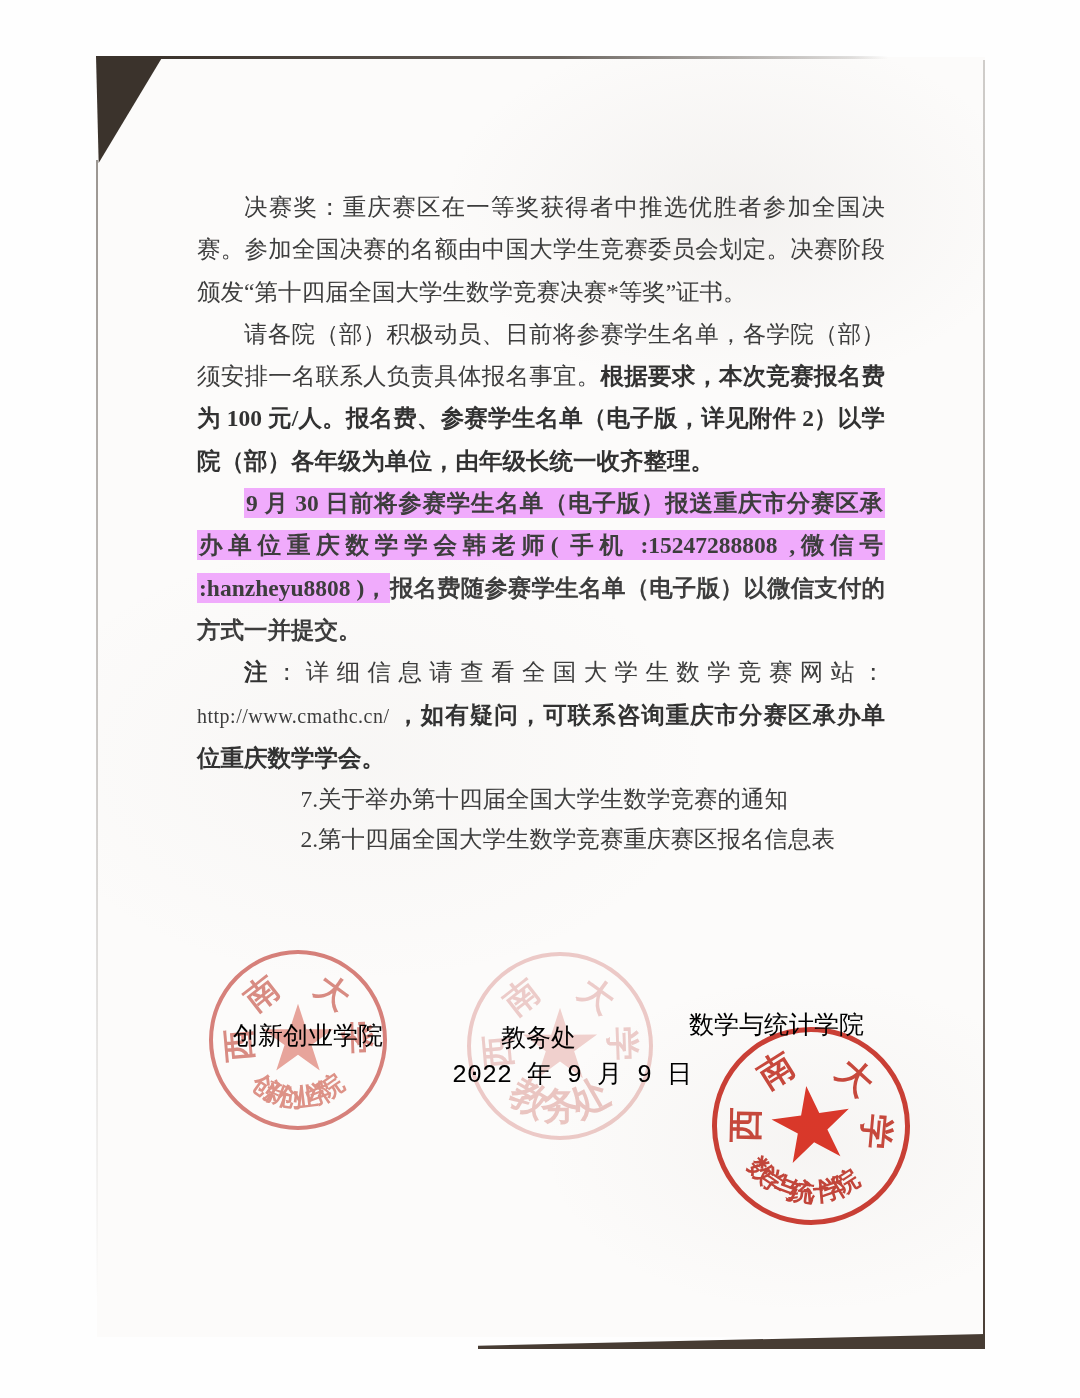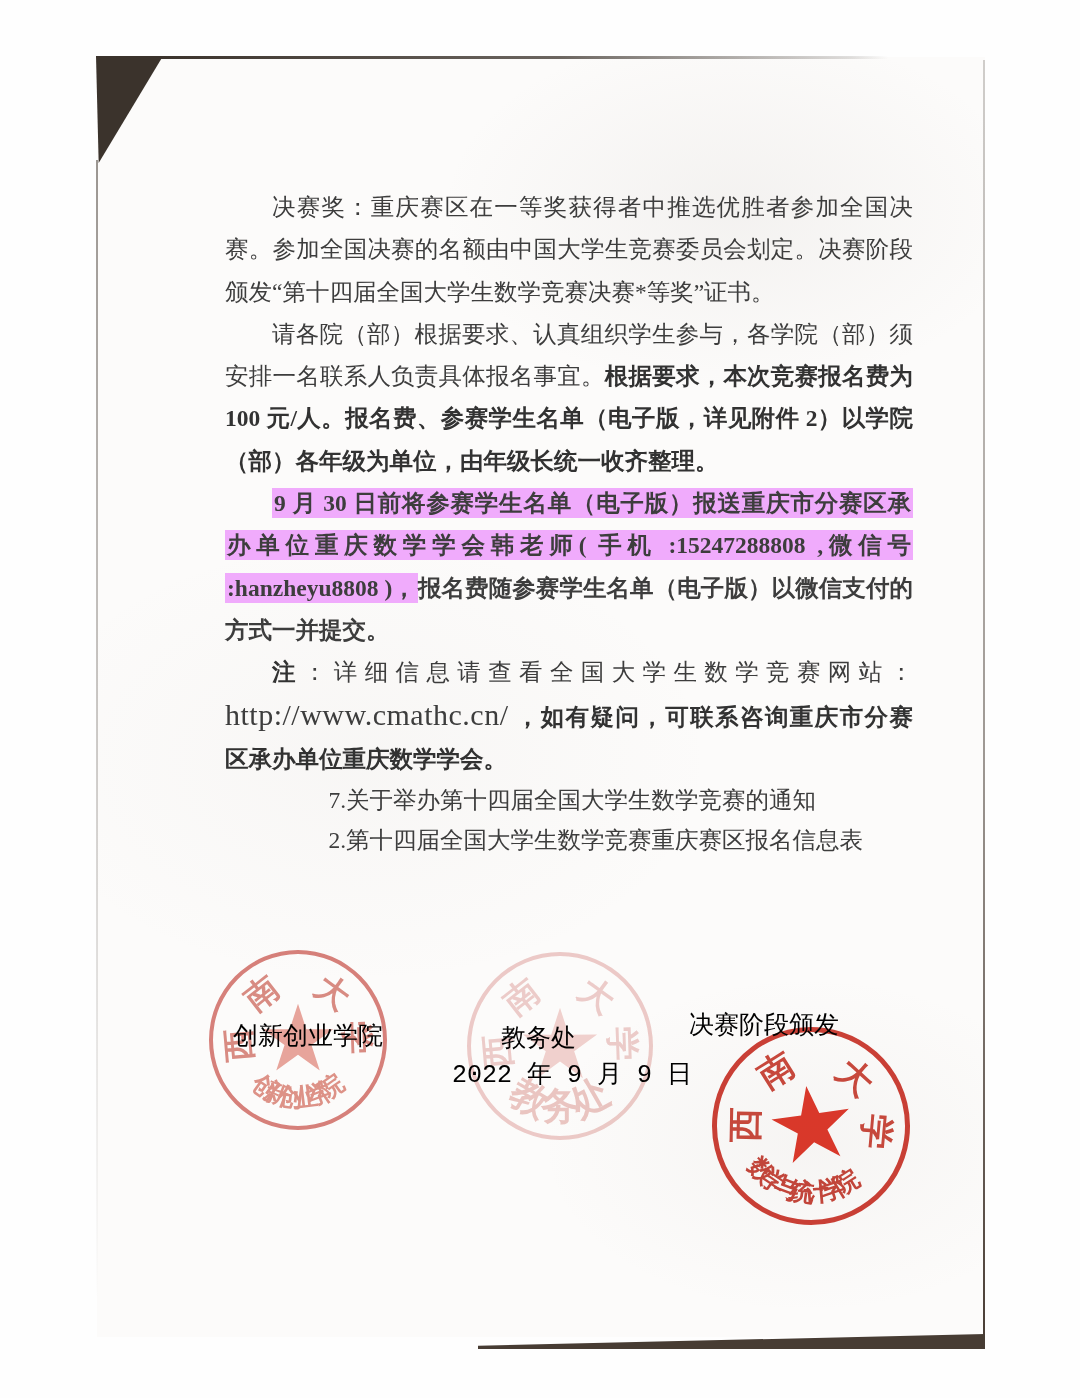--- a/index.html
+++ b/index.html
@@ -18,27 +18,27 @@
          background:#3b332c;clip-path:polygon(0 0,100% 0,4% 100%);}
   .top-edge{position:absolute;left:158px;top:56px;width:730px;height:3px;
          background:linear-gradient(to right,#3b332c 0%,rgba(59,51,44,.75) 55%,rgba(59,51,44,.15) 95%,transparent);}
   .left-edge{position:absolute;left:96px;top:160px;width:2px;height:1140px;
          background:linear-gradient(to bottom,rgba(75,66,58,.55),rgba(75,66,58,.22) 60%,transparent);}
   .right-edge{position:absolute;left:983px;top:60px;width:2px;height:1276px;
          background:linear-gradient(to bottom,rgba(95,88,80,.28),rgba(80,70,62,.55) 55%,#4a3e36);}
   .bottom-edge{position:absolute;left:478px;top:1334px;width:507px;height:15px;
          background:#473c33;clip-path:polygon(0 78%,100% 0,100% 100%,0 100%);}
   
-  .content{position:absolute;left:197px;top:186px;width:688px;z-index:2;margin-left:28px;}
+  .content{position:absolute;left:197px;top:186px;width:688px;z-index:2;}
   .content p{margin:0;font-size:23.5px;line-height:42.3px;color:#3d3d3d;
              text-align:justify;text-indent:2em;}
   .b{font-weight:700;color:#323232;}
   .heading{font-weight:700;color:#323232;}
   .hl{background:#f0abfc;padding:2px 2px;box-decoration-break:clone;-webkit-box-decoration-break:clone;}
-  .url{font-size:30px;letter-spacing:.5px;}
+  .url{font-size:20px;letter-spacing:.5px;}
   .att-label{margin-top:36px !important;}
   .att-item{text-indent:4.4em !important;line-height:40px !important;}
   
   .sig{position:absolute;z-index:6;font-size:25px;color:#000000;white-space:nowrap;text-align:right;}
   
   .stamp{position:absolute;mix-blend-mode:multiply;z-index:4;}
   .stamp .ring{position:absolute;inset:0;border-radius:50%;border-style:solid;}
   .stamp .star{position:absolute;left:50%;top:50%;transform:translate(-50%,-54%);}
   .rc,.ac{position:absolute;left:50%;top:50%;width:44px;height:44px;margin-left:-22px;margin-top:-22px;
           display:flex;align-items:center;justify-content:center;font-weight:700;white-space:nowrap;}
@@ -96,31 +96,31 @@
 
   <div class="paper"></div>
   <div class="corner-triangle"></div>
   <div class="top-edge"></div>
   <div class="left-edge"></div>
   <div class="right-edge"></div>
   <div class="bottom-edge"></div>
 
   <div class="content">
     <p><span>决赛奖：重庆赛区在一等奖获得者中推选优胜者参加全国决赛。参加全国决赛的名额由中国大学生竞赛委员会划定。决赛阶段颁发“第十四届全国大学生数学竞赛决赛*等奖”证书。</span></p>
-    <p><span>请各院（部）根据要求、认真组织学生参与，各学院（部）须安排一名联系人负责具体报名事宜。</span><span class="b">根据要求，本次竞赛报名费为 100 元/人。报名费、参赛学生名单（电子版，详见附件 2）以学院（部）各年级为单位，由年级长统一收齐整理。</span></p>
+    <p><span>请各院（部）积极动员、日前将参赛学生名单，各学院（部）须安排一名联系人负责具体报名事宜。</span><span class="b">根据要求，本次竞赛报名费为 100 元/人。报名费、参赛学生名单（电子版，详见附件 2）以学院（部）各年级为单位，由年级长统一收齐整理。</span></p>
     <p class="b"><span class="hl">9 月 30 日前将参赛学生名单（电子版）报送重庆市分赛区承办单位重庆数学学会韩老师( 手机 :15247288808 ,微信号 :hanzheyu8808 )，</span><span>报名费随参赛学生名单（电子版）以微信支付的方式一并提交。</span></p>
     <p><span class="b">注</span><span>：详细信息请查看全国大学生数学竞赛网站：</span><span class="url">http://www.cmathc.cn/</span><span class="b">  ，如有疑问，可联系咨询重庆市分赛区承办单位重庆数学学会。</span></p>
     <p class="att-item">7.关于举办第十四届全国大学生数学竞赛的通知</p>
     <p class="att-item">2.第十四届全国大学生数学竞赛重庆赛区报名信息表</p>
   </div>
 
   <span class="sig" style="left:233px;top:1019px;">创新创业学院</span>
   <span class="sig" style="left:501px;top:1014px;margin-top:7px;">教务处</span>
   <span class="sig" style="left:452px;top:1057px;font-family:Liberation Mono, monospace;">2022 年 9 月 9 日</span>
-  <span class="sig" style="left:689px;top:1008px;">决赛阶段颁发</span>
+  <span class="sig" style="left:689px;top:1008px;">数学与统计学院</span>
 
   <div class="stamp s1">
     <div class="ring"></div>
     <svg class="star" viewBox="0 0 100 91">
       <polygon points="50,0 61.2,34.6 97.6,34.5 68.2,55.9 79.4,90.5 50,69.1 20.6,90.5 31.8,55.9 2.4,34.5 38.8,34.6" fill="#eaa79e"></polygon>
     </svg>
     <span class="rc rc1">西</span>
     <span class="rc rc2">南</span>
     <span class="rc rc3">大</span>
     <span class="rc rc4">学</span>

